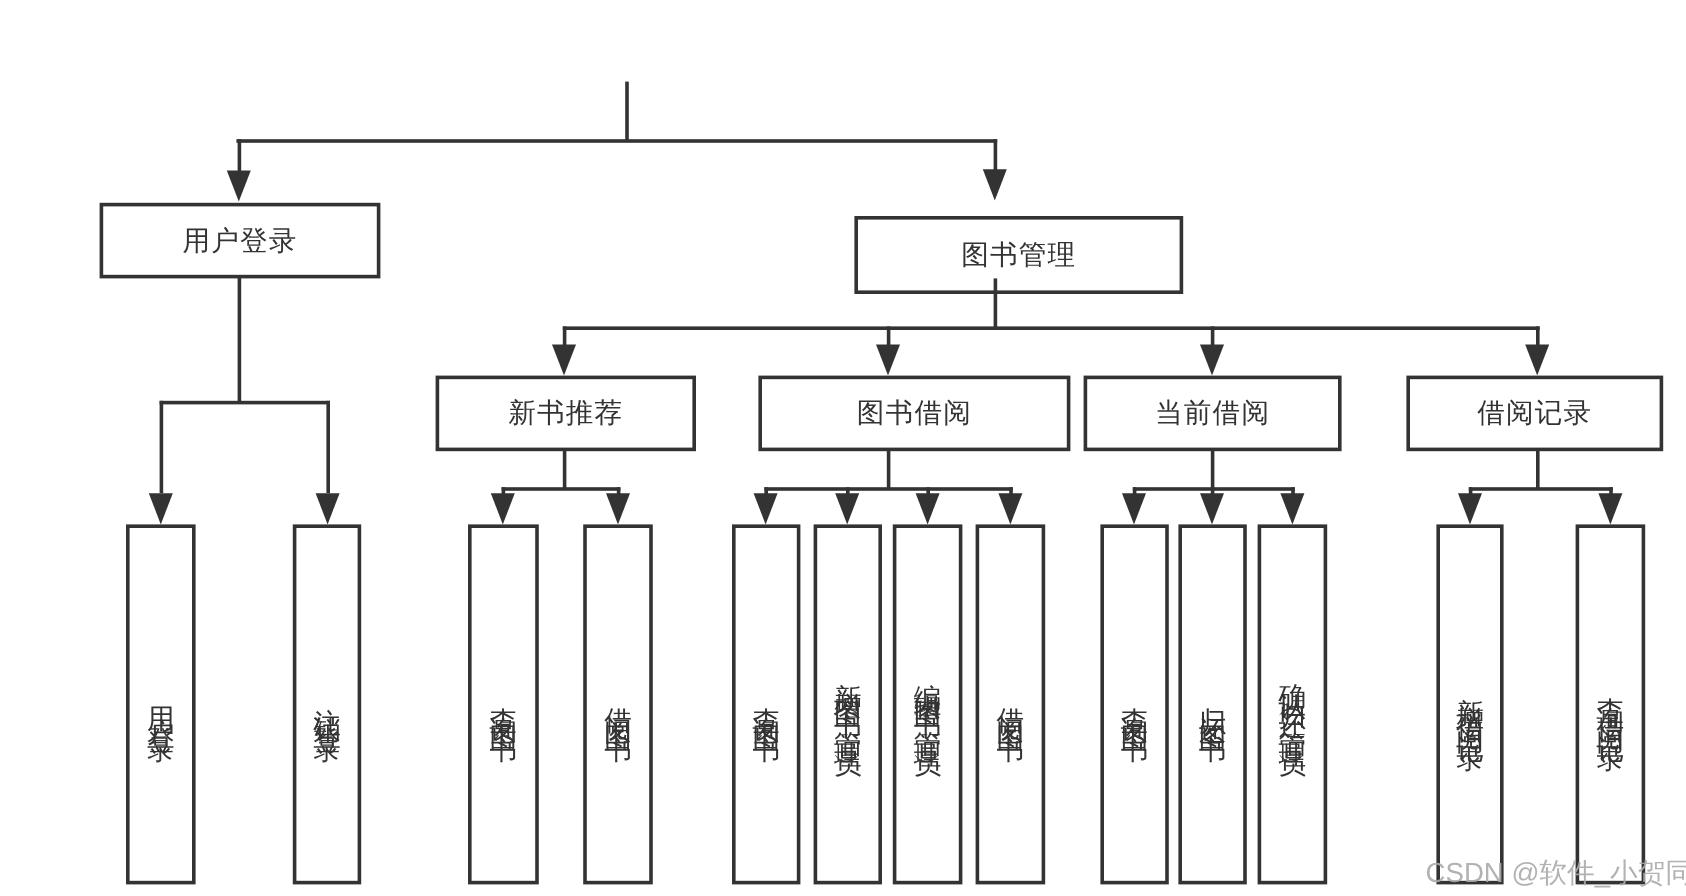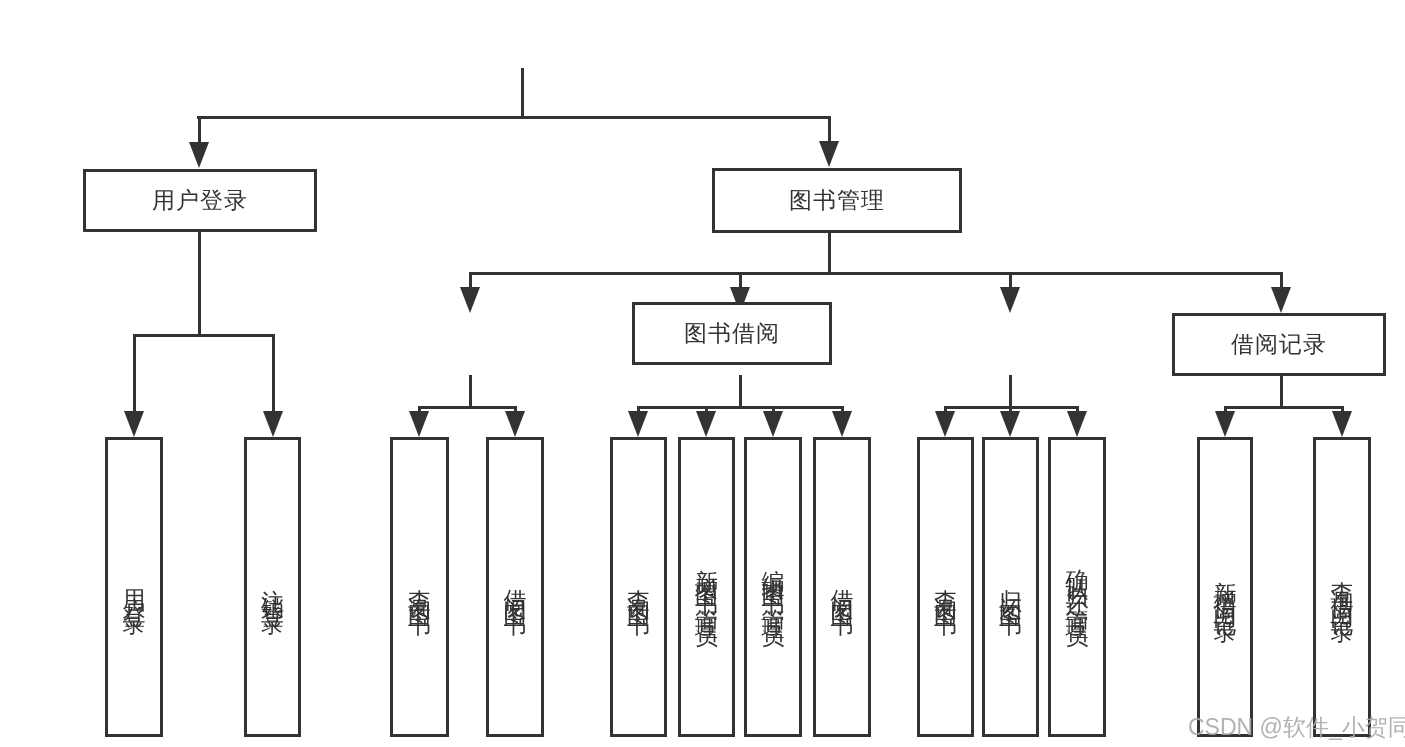--- a/index.html
+++ b/index.html
@@ -39,21 +39,21 @@
   <div class="vline" style="left:521px;top:68px;height:50px;"></div>
   <div class="hline" style="left:197px;top:116px;width:634px;"></div>
   <div class="vline" style="left:198px;top:116px;height:27px;"></div>
   <div class="arr" style="left:189px;top:142px;"></div>
   <div class="vline" style="left:828px;top:116px;height:27px;"></div>
   <div class="arr" style="left:819px;top:141px;"></div>
 
   <div class="box" style="left:83px;top:169px;width:234px;height:63px;">
     <span>用户登录</span>
   </div>
-  <div class="box" style="left:712px;top:168px;width:250px;height:65px;">
+  <div class="box" style="left:712px;top:180px;width:274px;height:65px;">
     <span>图书管理</span>
   </div>
 
   <div class="vline" style="left:198px;top:231px;height:104px;"></div>
   <div class="hline" style="left:133px;top:334px;width:142px;"></div>
   <div class="vline" style="left:133px;top:334px;height:77px;"></div>
   <div class="arr" style="left:124px;top:411px;"></div>
   <div class="vline" style="left:272px;top:334px;height:77px;"></div>
   <div class="arr" style="left:263px;top:411px;"></div>
 
@@ -61,22 +61,28 @@
   <div class="hline" style="left:469px;top:272px;width:814px;"></div>
   <div class="vline" style="left:469px;top:272px;height:16px;"></div>
   <div class="arr" style="left:460px;top:287px;"></div>
   <div class="vline" style="left:739px;top:272px;height:16px;"></div>
   <div class="arr" style="left:730px;top:287px;"></div>
   <div class="vline" style="left:1009px;top:272px;height:16px;"></div>
   <div class="arr" style="left:1000px;top:287px;"></div>
   <div class="vline" style="left:1280px;top:272px;height:16px;"></div>
   <div class="arr" style="left:1271px;top:287px;"></div>
 
-  <div class="box" style="left:632px;top:302px;width:200px;height:63px;">
+  <div class="box" style="left:363px;top:313px;width:217px;height:63px;">
+    <span>新书推荐</span>
+  </div>
+  <div class="box" style="left:632px;top:313px;width:260px;height:63px;">
     <span>图书借阅</span>
+  </div>
+  <div class="box" style="left:903px;top:313px;width:215px;height:63px;">
+    <span>当前借阅</span>
   </div>
   <div class="box" style="left:1172px;top:313px;width:214px;height:63px;">
     <span>借阅记录</span>
   </div>
 
   <div class="vline" style="left:469px;top:375px;height:33px;"></div>
   <div class="hline" style="left:418px;top:406px;width:99px;"></div>
   <div class="vline" style="left:418px;top:406px;height:6px;"></div>
   <div class="arr" style="left:409px;top:411px;"></div>
   <div class="vline" style="left:514px;top:406px;height:6px;"></div>

